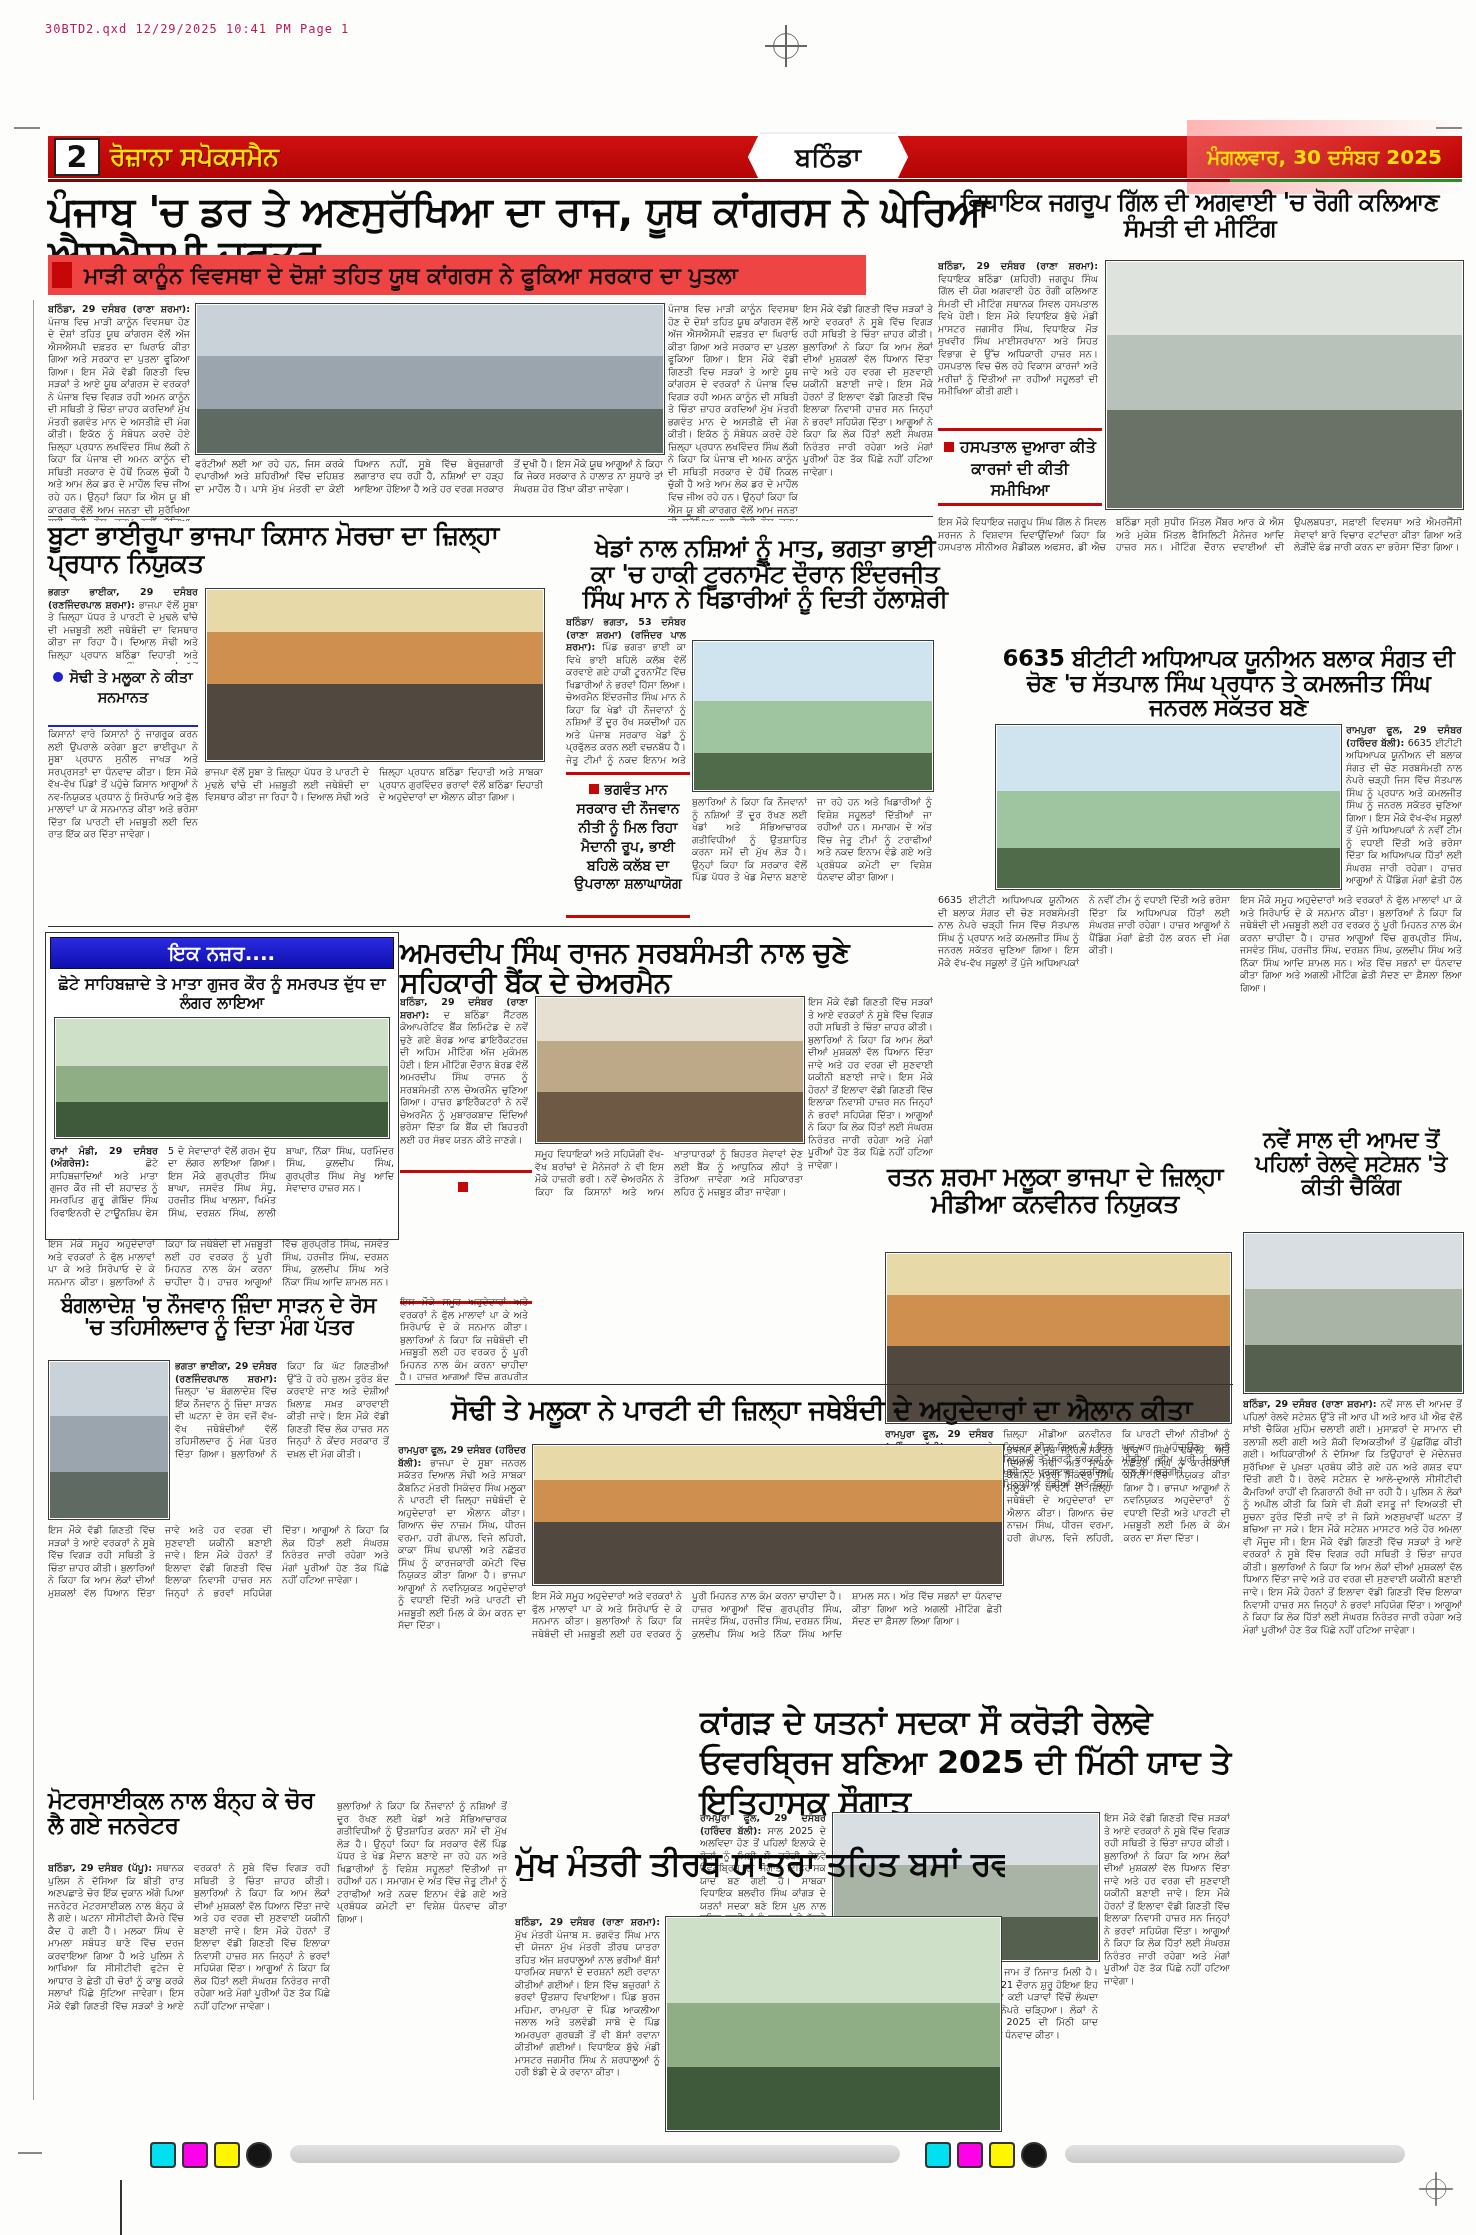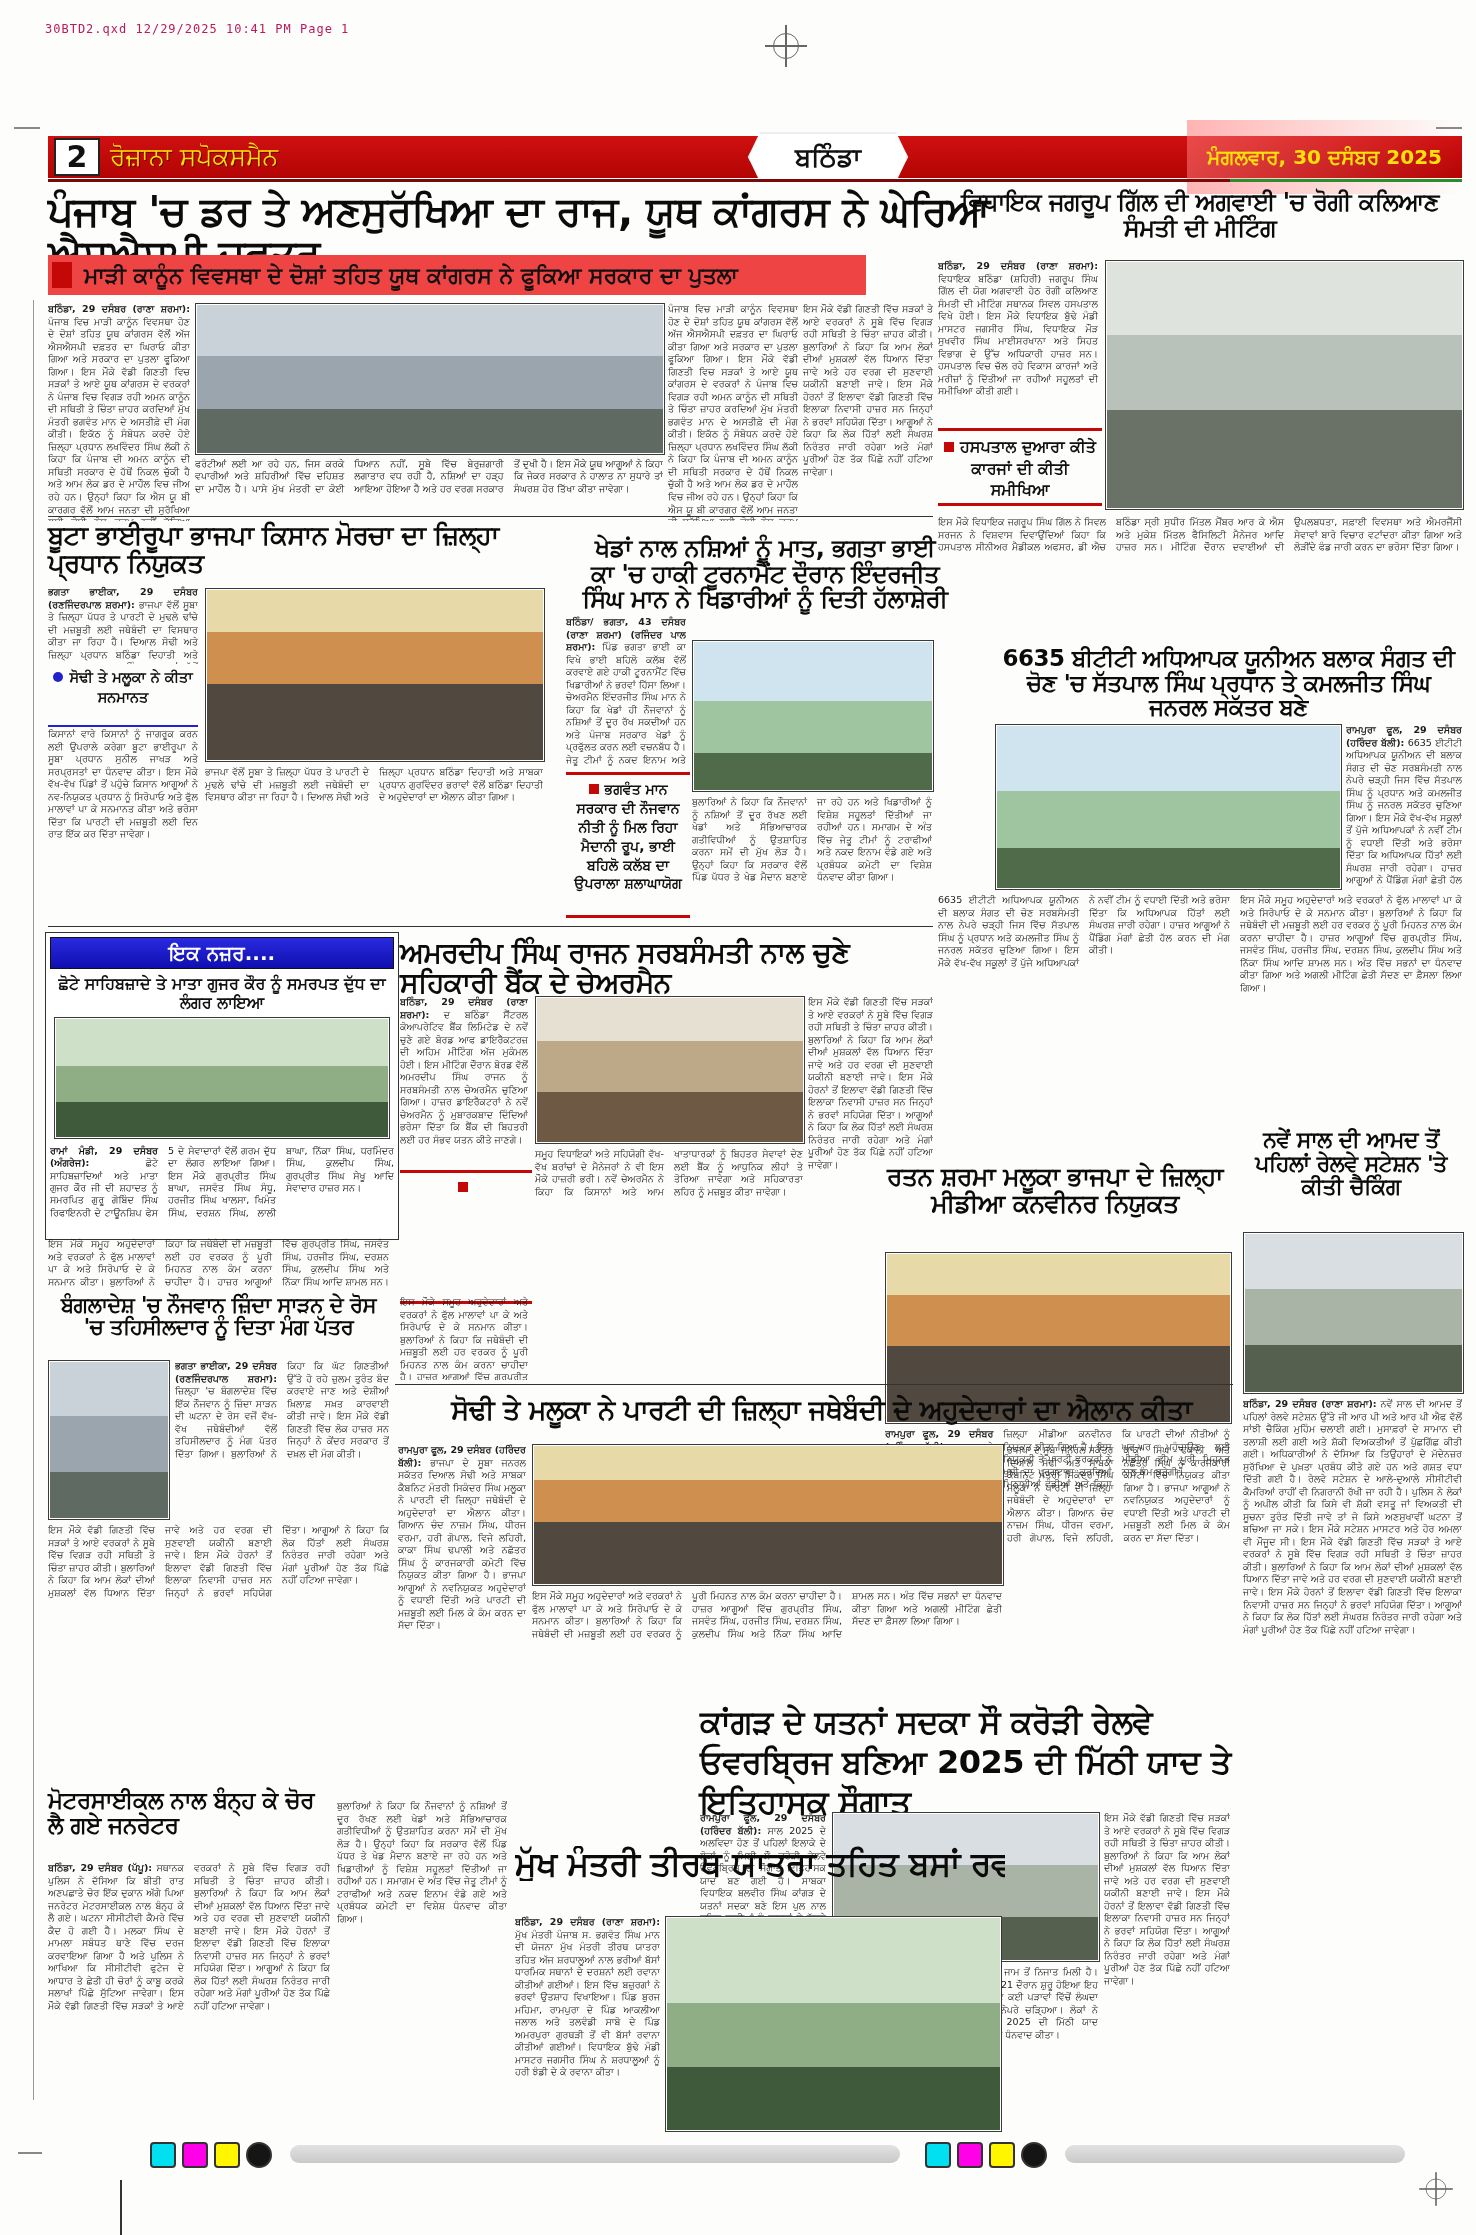--- a/index.html
+++ b/index.html
@@ -10,21 +10,21 @@
   
   .crosshair{width:42px;height:42px;}
   .crosshair .c{position:absolute;left:8px;top:8px;width:24px;height:24px;border:1.5px solid #666;border-radius:50%;}
   .crosshair .h{position:absolute;left:0;top:20px;width:42px;height:1.5px;background:#666;}
   .crosshair .v{position:absolute;left:20px;top:0;width:1.5px;height:42px;background:#666;}
   .tick{background:#888;}
   
   .masthead{display:flex;align-items:center;background:linear-gradient(#d01010,#b30404);height:42px;}
   .pgnum{background:#fff;border:2px solid #222;color:#111;font-weight:bold;font-size:30px;
          width:42px;height:34px;line-height:34px;text-align:center;margin:0 10px 0 6px;}
-  .brand{color:#ffdf0a;font-weight:normal;font-size:25px;text-shadow:1px 1px 0 #600;}
+  .brand{color:#ffdf0a;font-weight:bold;font-size:25px;text-shadow:1px 1px 0 #600;}
   .edition-tab{position:absolute;left:700px;top:-4px;width:160px;height:50px;background:#fff;
         color:#111;font-weight:bold;font-size:26px;text-align:center;line-height:50px;
         clip-path:polygon(12px 0, calc(100% - 12px) 0, 100% 50%, calc(100% - 12px) 100%, 12px 100%, 0 50%);
         box-shadow:0 0 0 2px #eee inset;}
   .mast-date{margin-left:auto;color:#ffe10a;font-weight:bold;font-size:20px;padding:16px 20px;
         background:linear-gradient(90deg, rgba(255,120,120,.55), rgba(180,4,4,0));height:42px;line-height:42px;}
   
   .hl{font-weight:bold;color:#0b0b0b;line-height:1.07;letter-spacing:-.5px;}
   .hl.center{text-align:center;}
   .subband{background:#ef4444;display:flex;align-items:center;}
@@ -124,21 +124,21 @@
       <span class="bsq" style="background:#2222cc;border-radius:50%;"></span><span>ਸੋਢੀ ਤੇ ਮਲੂਕਾ ਨੇ ਕੀਤਾ ਸਨਮਾਨਤ</span>
     </div>
     <div class="abs body" style="left:48px;top:728px;width:150px;height:192px;">ਕਿਸਾਨਾਂ ਵਾਰੇ ਕਿਸਾਨਾਂ ਨੂੰ ਜਾਗਰੂਕ ਕਰਨ ਲਈ ਉਪਰਾਲੇ ਕਰੇਗਾ ਬੂਟਾ ਭਾਈਰੂਪਾ ਨੇ ਸੂਬਾ ਪ੍ਰਧਾਨ ਸੁਨੀਲ ਜਾਖੜ ਅਤੇ ਸਰਪ੍ਰਸਤਾਂ ਦਾ ਧੰਨਵਾਦ ਕੀਤਾ। ਇਸ ਮੌਕੇ ਵੱਖ-ਵੱਖ ਪਿੰਡਾਂ ਤੋਂ ਪਹੁੰਚੇ ਕਿਸਾਨ ਆਗੂਆਂ ਨੇ ਨਵ-ਨਿਯੁਕਤ ਪ੍ਰਧਾਨ ਨੂੰ ਸਿਰੋਪਾਓ ਅਤੇ ਫੁੱਲ ਮਾਲਾਵਾਂ ਪਾ ਕੇ ਸਨਮਾਨਤ ਕੀਤਾ ਅਤੇ ਭਰੋਸਾ ਦਿੱਤਾ ਕਿ ਪਾਰਟੀ ਦੀ ਮਜ਼ਬੂਤੀ ਲਈ ਦਿਨ ਰਾਤ ਇੱਕ ਕਰ ਦਿੱਤਾ ਜਾਵੇਗਾ।</div>
     <div class="abs photo ph-group" style="left:205px;top:588px;width:338px;height:172px;"></div>
     <div class="abs body cols2" style="left:205px;top:766px;width:338px;height:154px;">ਭਾਜਪਾ ਵੱਲੋਂ ਸੂਬਾ ਤੇ ਜ਼ਿਲ੍ਹਾ ਪੱਧਰ ਤੇ ਪਾਰਟੀ ਦੇ ਮੁਢਲੇ ਢਾਂਚੇ ਦੀ ਮਜ਼ਬੂਤੀ ਲਈ ਜਥੇਬੰਦੀ ਦਾ ਵਿਸਥਾਰ ਕੀਤਾ ਜਾ ਰਿਹਾ ਹੈ। ਦਿਆਲ ਸੋਢੀ ਅਤੇ ਜ਼ਿਲ੍ਹਾ ਪ੍ਰਧਾਨ ਬਠਿੰਡਾ ਦਿਹਾਤੀ ਅਤੇ ਸਾਬਕਾ ਪ੍ਰਧਾਨ ਗੁਰਵਿੰਦਰ ਭਰਾਵਾਂ ਵੱਲੋਂ ਬਠਿੰਡਾ ਦਿਹਾਤੀ ਦੇ ਅਹੁਦੇਦਾਰਾਂ ਦਾ ਐਲਾਨ ਕੀਤਾ ਗਿਆ।</div>
   </section>
 
   <section>
     <h2 class="abs hl center" style="left:566px;top:520px;width:366px;font-size:24px;margin:16px;">ਖੇਡਾਂ ਨਾਲ ਨਸ਼ਿਆਂ ਨੂੰ ਮਾਤ, ਭਗਤਾ ਭਾਈ ਕਾ 'ਚ ਹਾਕੀ ਟੂਰਨਾਮੈਂਟ ਦੌਰਾਨ ਇੰਦਰਜੀਤ ਸਿੰਘ ਮਾਨ ਨੇ ਖਿਡਾਰੀਆਂ ਨੂੰ ਦਿਤੀ ਹੱਲਾਸ਼ੇਰੀ</h2>
     <div class="abs body" style="left:566px;top:616px;width:120px;height:150px;">
-      <span class="dl">ਬਠਿੰਡਾ/ ਭਗਤਾ, 43 ਦਸੰਬਰ (ਰਾਣਾ ਸ਼ਰਮਾ) (ਰਜਿੰਦਰ ਪਾਲ ਸ਼ਰਮਾ):</span> <span>ਪਿੰਡ ਭਗਤਾ ਭਾਈ ਕਾ ਵਿਖੇ ਭਾਈ ਬਹਿਲੋ ਕਲੱਬ ਵੱਲੋਂ ਕਰਵਾਏ ਗਏ ਹਾਕੀ ਟੂਰਨਾਮੈਂਟ ਵਿੱਚ ਖਿਡਾਰੀਆਂ ਨੇ ਭਰਵਾਂ ਹਿੱਸਾ ਲਿਆ। ਚੇਅਰਮੈਨ ਇੰਦਰਜੀਤ ਸਿੰਘ ਮਾਨ ਨੇ ਕਿਹਾ ਕਿ ਖੇਡਾਂ ਹੀ ਨੌਜਵਾਨਾਂ ਨੂੰ ਨਸ਼ਿਆਂ ਤੋਂ ਦੂਰ ਰੱਖ ਸਕਦੀਆਂ ਹਨ ਅਤੇ ਪੰਜਾਬ ਸਰਕਾਰ ਖੇਡਾਂ ਨੂੰ ਪ੍ਰਫੁੱਲਤ ਕਰਨ ਲਈ ਵਚਨਬੱਧ ਹੈ। ਜੇਤੂ ਟੀਮਾਂ ਨੂੰ ਨਕਦ ਇਨਾਮ ਅਤੇ ਟਰਾਫੀਆਂ ਦੇ ਕੇ ਸਨਮਾਨਤ ਕੀਤਾ ਗਿਆ।</span>
+      <span class="dl">ਬਠਿੰਡਾ/ ਭਗਤਾ, 53 ਦਸੰਬਰ (ਰਾਣਾ ਸ਼ਰਮਾ) (ਰਜਿੰਦਰ ਪਾਲ ਸ਼ਰਮਾ):</span> <span>ਪਿੰਡ ਭਗਤਾ ਭਾਈ ਕਾ ਵਿਖੇ ਭਾਈ ਬਹਿਲੋ ਕਲੱਬ ਵੱਲੋਂ ਕਰਵਾਏ ਗਏ ਹਾਕੀ ਟੂਰਨਾਮੈਂਟ ਵਿੱਚ ਖਿਡਾਰੀਆਂ ਨੇ ਭਰਵਾਂ ਹਿੱਸਾ ਲਿਆ। ਚੇਅਰਮੈਨ ਇੰਦਰਜੀਤ ਸਿੰਘ ਮਾਨ ਨੇ ਕਿਹਾ ਕਿ ਖੇਡਾਂ ਹੀ ਨੌਜਵਾਨਾਂ ਨੂੰ ਨਸ਼ਿਆਂ ਤੋਂ ਦੂਰ ਰੱਖ ਸਕਦੀਆਂ ਹਨ ਅਤੇ ਪੰਜਾਬ ਸਰਕਾਰ ਖੇਡਾਂ ਨੂੰ ਪ੍ਰਫੁੱਲਤ ਕਰਨ ਲਈ ਵਚਨਬੱਧ ਹੈ। ਜੇਤੂ ਟੀਮਾਂ ਨੂੰ ਨਕਦ ਇਨਾਮ ਅਤੇ ਟਰਾਫੀਆਂ ਦੇ ਕੇ ਸਨਮਾਨਤ ਕੀਤਾ ਗਿਆ।</span>
     </div>
     <div class="abs bullhead redbox" style="left:566px;top:772px;width:120px;height:130px;font-size:14px;">
       <span class="bsq"></span><span>ਭਗਵੰਤ ਮਾਨ ਸਰਕਾਰ ਦੀ ਨੌਜਵਾਨ ਨੀਤੀ ਨੂੰ ਮਿਲ ਰਿਹਾ ਮੈਦਾਨੀ ਰੂਪ, ਭਾਈ ਬਹਿਲੋ ਕਲੱਬ ਦਾ ਉਪਰਾਲਾ ਸ਼ਲਾਘਾਯੋਗ</span>
     </div>
     <div class="abs photo ph-field" style="left:692px;top:640px;width:240px;height:150px;"></div>
     <div class="abs body cols2" style="left:692px;top:796px;width:240px;height:124px;">ਬੁਲਾਰਿਆਂ ਨੇ ਕਿਹਾ ਕਿ ਨੌਜਵਾਨਾਂ ਨੂੰ ਨਸ਼ਿਆਂ ਤੋਂ ਦੂਰ ਰੱਖਣ ਲਈ ਖੇਡਾਂ ਅਤੇ ਸੱਭਿਆਚਾਰਕ ਗਤੀਵਿਧੀਆਂ ਨੂੰ ਉਤਸ਼ਾਹਿਤ ਕਰਨਾ ਸਮੇਂ ਦੀ ਮੁੱਖ ਲੋੜ ਹੈ। ਉਨ੍ਹਾਂ ਕਿਹਾ ਕਿ ਸਰਕਾਰ ਵੱਲੋਂ ਪਿੰਡ ਪੱਧਰ ਤੇ ਖੇਡ ਮੈਦਾਨ ਬਣਾਏ ਜਾ ਰਹੇ ਹਨ ਅਤੇ ਖਿਡਾਰੀਆਂ ਨੂੰ ਵਿਸ਼ੇਸ਼ ਸਹੂਲਤਾਂ ਦਿੱਤੀਆਂ ਜਾ ਰਹੀਆਂ ਹਨ। ਸਮਾਗਮ ਦੇ ਅੰਤ ਵਿੱਚ ਜੇਤੂ ਟੀਮਾਂ ਨੂੰ ਟਰਾਫੀਆਂ ਅਤੇ ਨਕਦ ਇਨਾਮ ਵੰਡੇ ਗਏ ਅਤੇ ਪ੍ਰਬੰਧਕ ਕਮੇਟੀ ਦਾ ਵਿਸ਼ੇਸ਼ ਧੰਨਵਾਦ ਕੀਤਾ ਗਿਆ।</div>
   </section>
 
   <section>
     <h2 class="abs hl center" style="left:995px;top:646px;width:467px;font-size:23px;margin:0;">6635 ਬੀਟੀਟੀ ਅਧਿਆਪਕ ਯੂਨੀਅਨ ਬਲਾਕ ਸੰਗਤ ਦੀ ਚੋਣ 'ਚ ਸੱਤਪਾਲ ਸਿੰਘ ਪ੍ਰਧਾਨ ਤੇ ਕਮਲਜੀਤ ਸਿੰਘ ਜਨਰਲ ਸਕੱਤਰ ਬਣੇ</h2>

